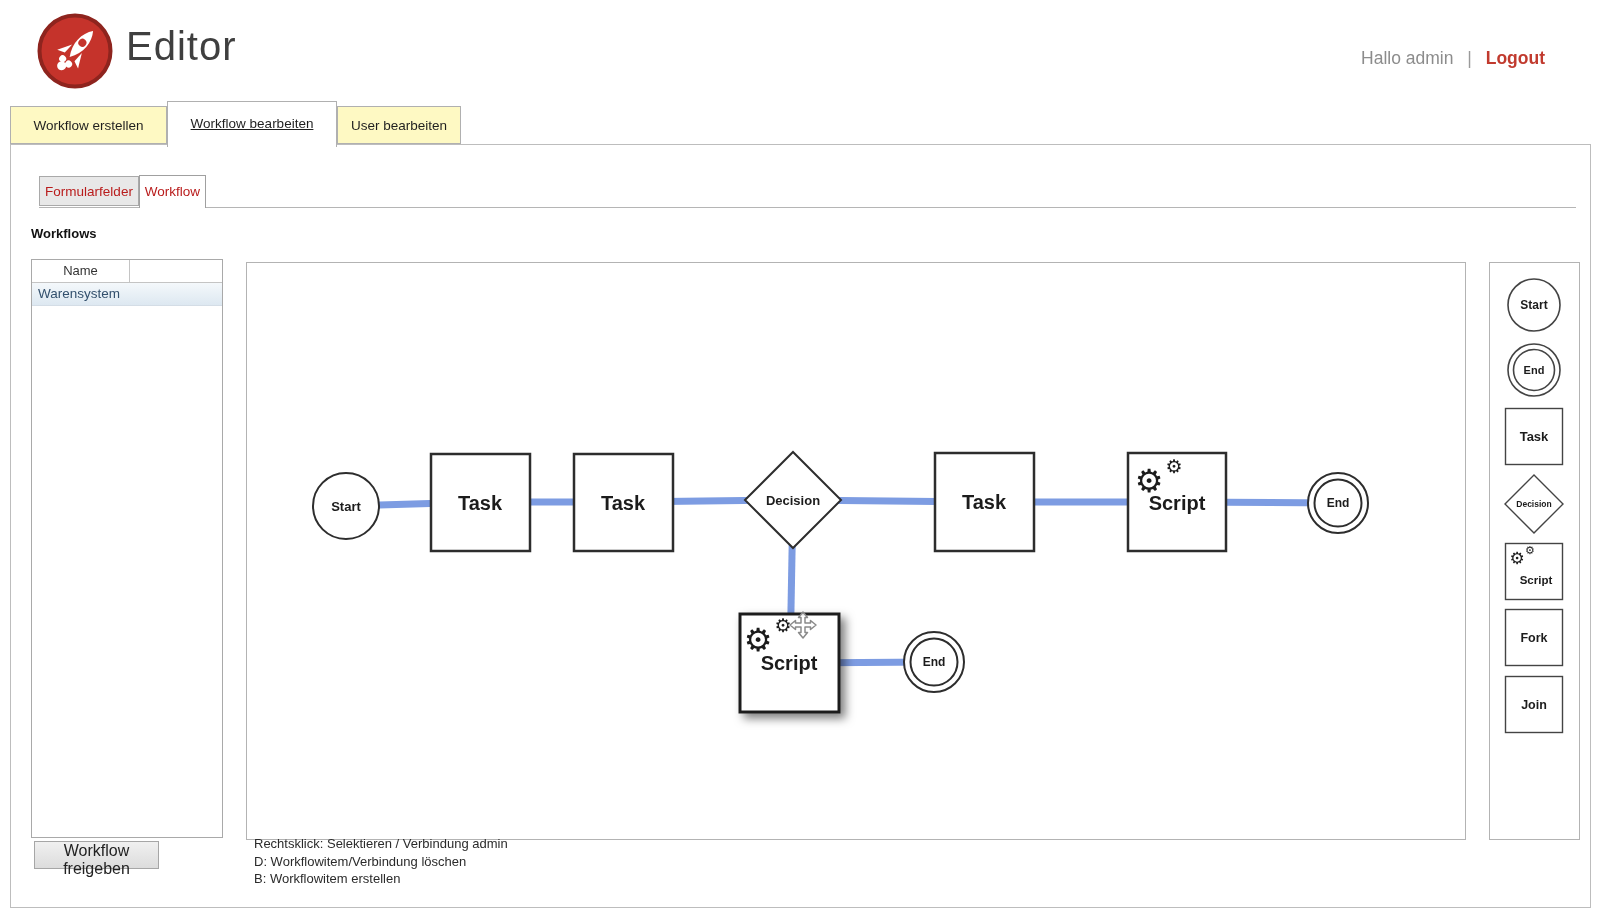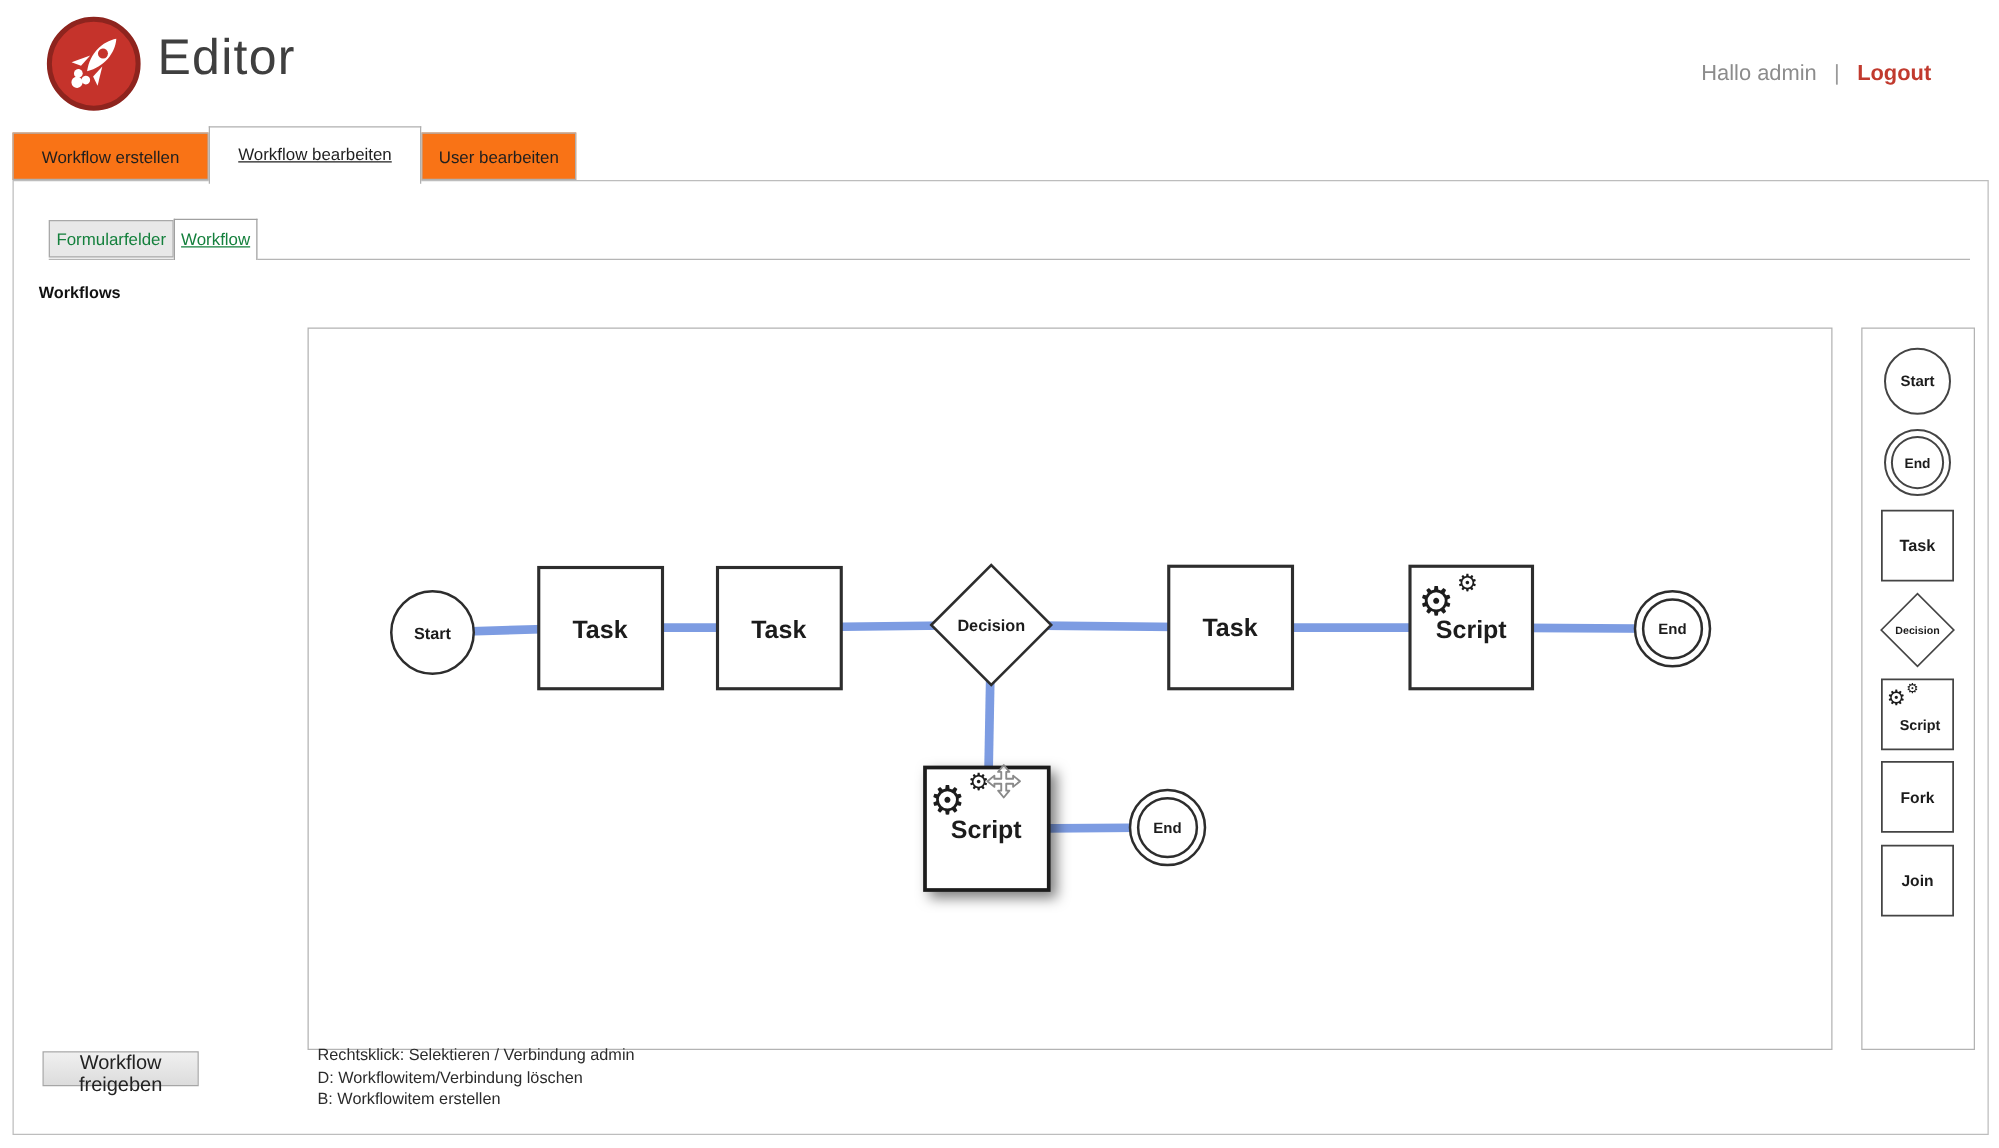--- a/index.html
+++ b/index.html
@@ -11,40 +11,40 @@
   .app-title { position: absolute; left: 126px; top: 24px; font-size: 40px;
     font-weight: 300; color: #3f3f3f; letter-spacing: 1px; }
   .user-area { position: absolute; right: 54px; top: 48px; font-size: 17.5px; }
   .user-area .greet { color: #8c8c8c; }
   .user-area .sep { color: #9a9a9a; padding: 0 9px; }
   .user-area .logout { color: #c13a2e; font-weight: bold; cursor: pointer; text-decoration: none; }
 
   
   .main-tab { position: absolute; top: 106px; height: 38px; line-height: 37px;
     text-align: center; font-size: 13.5px; color: #1f1f1f;
-    background: #f97316; border: 1px solid #b0b0b0; z-index: 1; cursor: pointer; }
+    background: #fef9c3; border: 1px solid #b0b0b0; z-index: 1; cursor: pointer; }
   .main-tab.t0 { left: 10px;  width: 157px; }
   .main-tab.t1 { left: 167px; width: 170px; text-decoration: underline; }
   .main-tab.t2 { left: 337px; width: 124px; }
   .main-tab.active { top: 101px; height: 46px; line-height: 44px;
     background: #fff; border-bottom: none; z-index: 3; }
 
   
   .container { position: absolute; left: 10px; top: 144px; width: 1581px; height: 764px;
     background: #fff; border: 1px solid #bdbdbd; }
 
   
   .sub-rule { position: absolute; left: 28px; right: 14px; top: 62px;
     border-top: 1px solid #b5b5b5; }
-  .sub-tab { position: absolute; font-size: 13.5px; color: #15803d; text-align: center;
+  .sub-tab { position: absolute; font-size: 13.5px; color: #b91c1c; text-align: center;
     cursor: pointer; }
   .sub-tab.s0 { left: 28px; top: 31px; width: 100px; height: 30px; line-height: 29px;
     background: #e8e8e8; border: 1px solid #a9a9a9; }
   .sub-tab.s1 { left: 128px; top: 30px; width: 67px; height: 33px; line-height: 31px;
-    background: #fff; border: 1px solid #a0a0a0; border-bottom: none; z-index: 2; text-decoration: underline; }
+    background: #fff; border: 1px solid #a0a0a0; border-bottom: none; z-index: 2; }
 
   .workflows-label { position: absolute; left: 20px; top: 81px; font-size: 13px;
     font-weight: bold; color: #111; }
 
   
   .list-box { position: absolute; left: 20px; top: 114px; width: 192px; height: 579px;
     border: 1px solid #a9a9a9; background: #fff; }
   .list-header { height: 23px; border-bottom: 1px solid #c4c4c4; display: flex; }
   .list-header .col-name { width: 98px; border-right: 1px solid #c4c4c4;
     text-align: center; line-height: 22px; font-size: 13px; color: #333; }
@@ -97,20 +97,26 @@
 <div class="main-tab t2">User bearbeiten</div>
 
 <div class="container">
 
   <div class="sub-rule"></div>
   <div class="sub-tab s0">Formularfelder</div>
   <div class="sub-tab s1">Workflow</div>
 
   <div class="workflows-label">Workflows</div>
 
+  <div class="list-box">
+    <div class="list-header">
+      <div class="col-name">Name</div>
+    </div>
+    <div class="list-row">Warensystem</div>
+  </div>
 
   <div class="canvas">
     <svg width="1218" height="576" viewBox="0 0 1218 576">
       <defs>
         <filter id="nodeShadow" x="-40%" y="-40%" width="200%" height="200%">
           <feDropShadow dx="5" dy="5" stdDeviation="5" flood-color="#000000" flood-opacity="0.5"></feDropShadow>
         </filter>
       </defs>
 
       <g stroke="#7d9ce2" stroke-width="7" fill="none">

